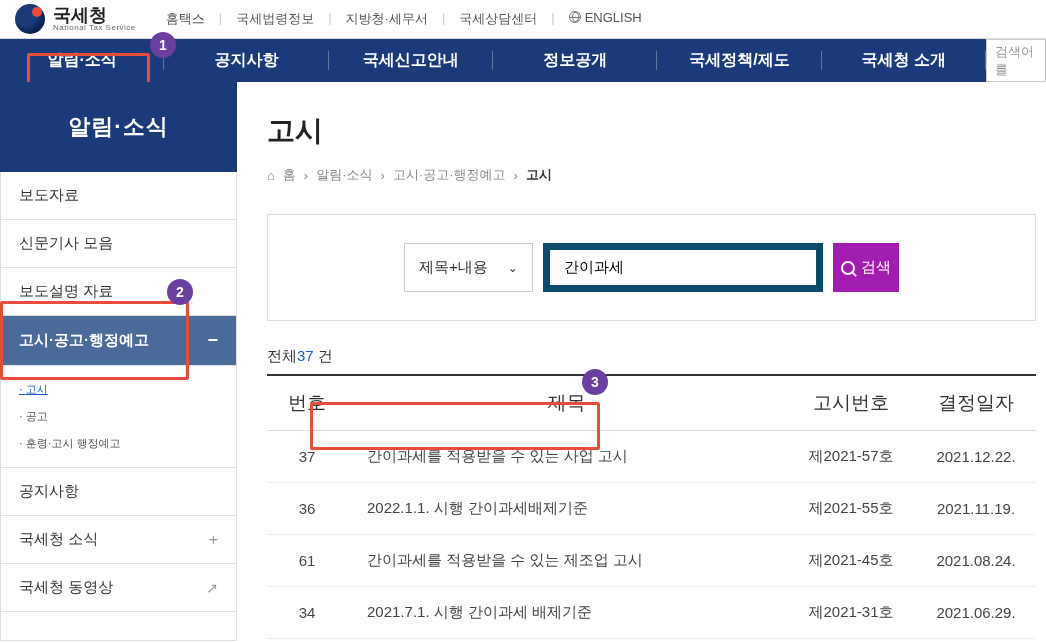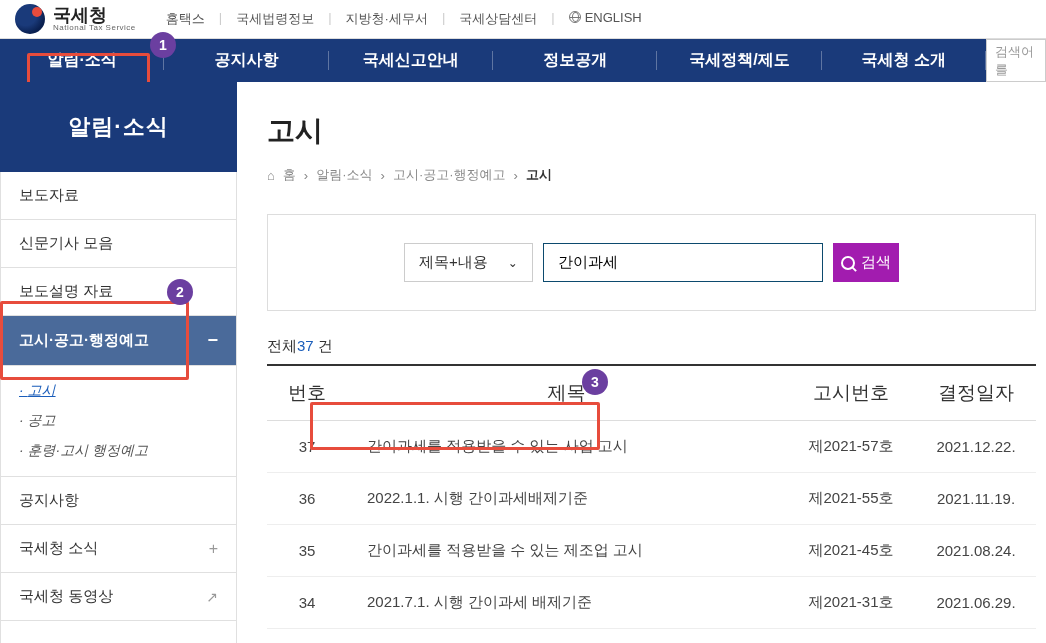--- a/index.html
+++ b/index.html
@@ -27,37 +27,37 @@
     .nav-search { width: 60px; background: #fff; border: 1px solid #ccc; display: flex; align-items: center; padding: 0 8px; font-size: 13px; color: #999; }
     
     
     .container { display: flex; }
     .sidebar { width: 237px; border-right: 0; }
     .sidebar-title { background: #1a3a7a; color: #fff; font-size: 22px; font-weight: bold; text-align: center; padding: 30px 0; letter-spacing: 1px; }
     .side-menu { list-style: none; }
     .side-item { border: 1px solid #e0e0e0; border-top: none; padding: 14px 18px; font-size: 15px; color: #333; cursor: pointer; display: flex; justify-content: space-between; align-items: center; }
     .side-item.active { background: #4a6a9a; color: #fff; font-weight: bold; }
     .side-sub { list-style: none; padding: 10px 0 10px 18px; border: 1px solid #e0e0e0; border-top: none; }
-    .side-sub li { padding: 6px 0; font-size: 14px; color: #555; cursor: pointer; font-style: italic; }
+    .side-sub li { padding: 6px 0; font-size: 11px; color: #555; cursor: pointer; }
     .side-sub li.current { color: #1a5dba; text-decoration: underline; }
     .plus { color: #999; font-size: 16px; }
     .minus { color: #fff; font-size: 18px; }
     .ext-icon { color: #999; font-size: 14px; }
     
     
     .content { flex: 1; padding: 30px 10px 0 30px; }
     .page-title { font-size: 28px; font-weight: bold; color: #222; margin-bottom: 16px; }
     .breadcrumb { font-size: 13px; color: #888; display: flex; gap: 8px; align-items: center; margin-bottom: 30px; }
     .breadcrumb .current { color: #333; font-weight: bold; }
     .home-icon { color: #888; }
     
     .search-box { border: 1px solid #ddd; padding: 28px; display: flex; justify-content: center; gap: 10px; margin-bottom: 26px; }
     .select-wrap { border: 1px solid #ccc; padding: 9px 14px; font-size: 15px; display: flex; align-items: center; gap: 20px; cursor: pointer; }
     .chevron { font-size: 12px; color: #333; }
-    .search-input { border: 1px solid #0c4a6e; padding: 9px 14px; font-size: 15px; width: 280px; }
+    .search-input { border: 7px solid #0c4a6e; padding: 9px 14px; font-size: 15px; width: 280px; }
     .search-btn { background: #a21caf; color: #fff; border: none; padding: 9px 8px; font-size: 15px; display: flex; align-items: center; gap: 6px; cursor: pointer; }
     .mag-icon { width: 14px; height: 14px; border: 2px solid #fff; border-radius: 50%; position: relative; display: inline-block; }
     .mag-icon::after { content: ""; position: absolute; width: 6px; height: 2px; background: #fff; transform: rotate(45deg); bottom: -2px; right: -4px; }
     
     .total-count { font-size: 15px; color: #333; margin-bottom: 8px; }
     .total-count .num { color: #1a5dba; }
     
     .data-table { width: 100%; border-collapse: collapse; border-top: 2px solid #333; }
     .data-table th { padding: 14px 8px; font-size: 19px; font-weight: normal; color: #333; border-bottom: 1px solid #ddd; }
     .data-table td { padding: 16px 8px; font-size: 15px; color: #444; border-bottom: 1px solid #eee; text-align: center; }
@@ -193,21 +193,21 @@
             <td>제2021-57호</td>
             <td>2021.12.22.</td>
           </tr>
           <tr>
             <td>36</td>
             <td class="title-cell">2022.1.1. 시행 간이과세배제기준</td>
             <td>제2021-55호</td>
             <td>2021.11.19.</td>
           </tr>
           <tr>
-            <td>35</td>
+            <td>61</td>
             <td class="title-cell">간이과세를 적용받을 수 있는 제조업 고시</td>
             <td>제2021-45호</td>
             <td>2021.08.24.</td>
           </tr>
           <tr>
             <td>34</td>
             <td class="title-cell">2021.7.1. 시행 간이과세 배제기준</td>
             <td>제2021-31호</td>
             <td>2021.06.29.</td>
           </tr>

